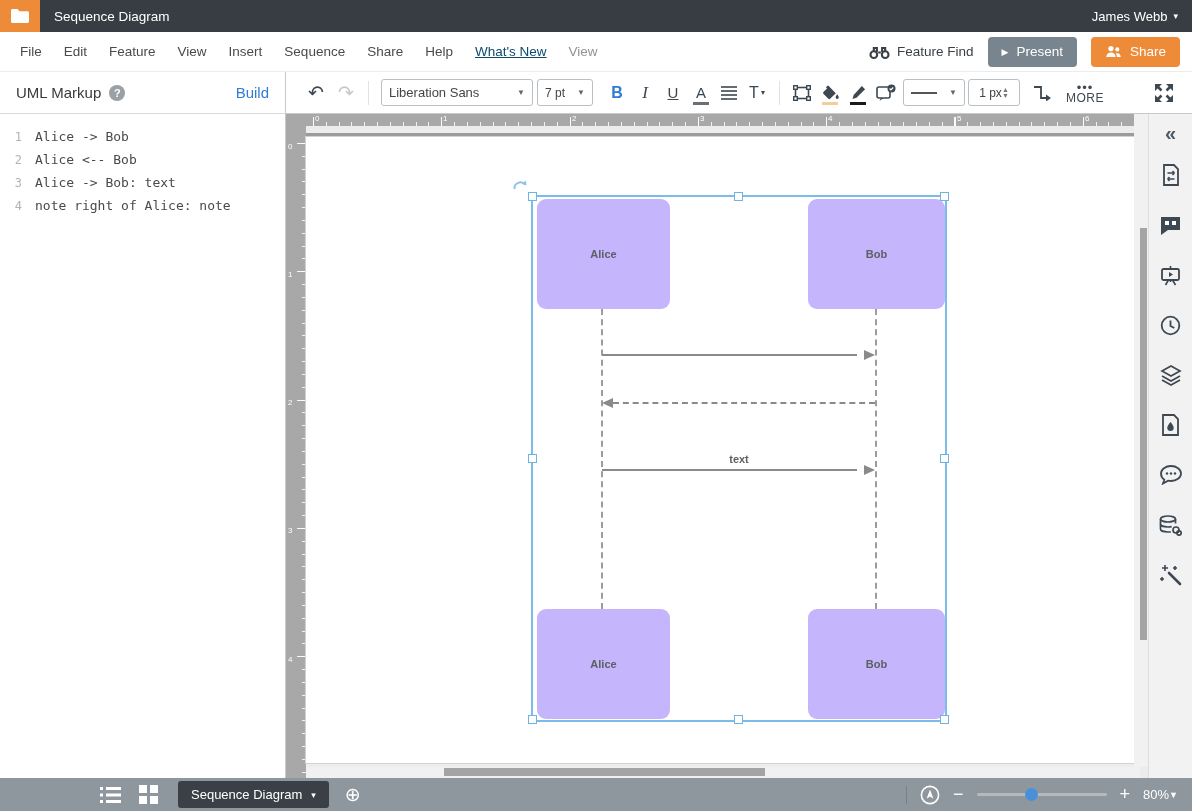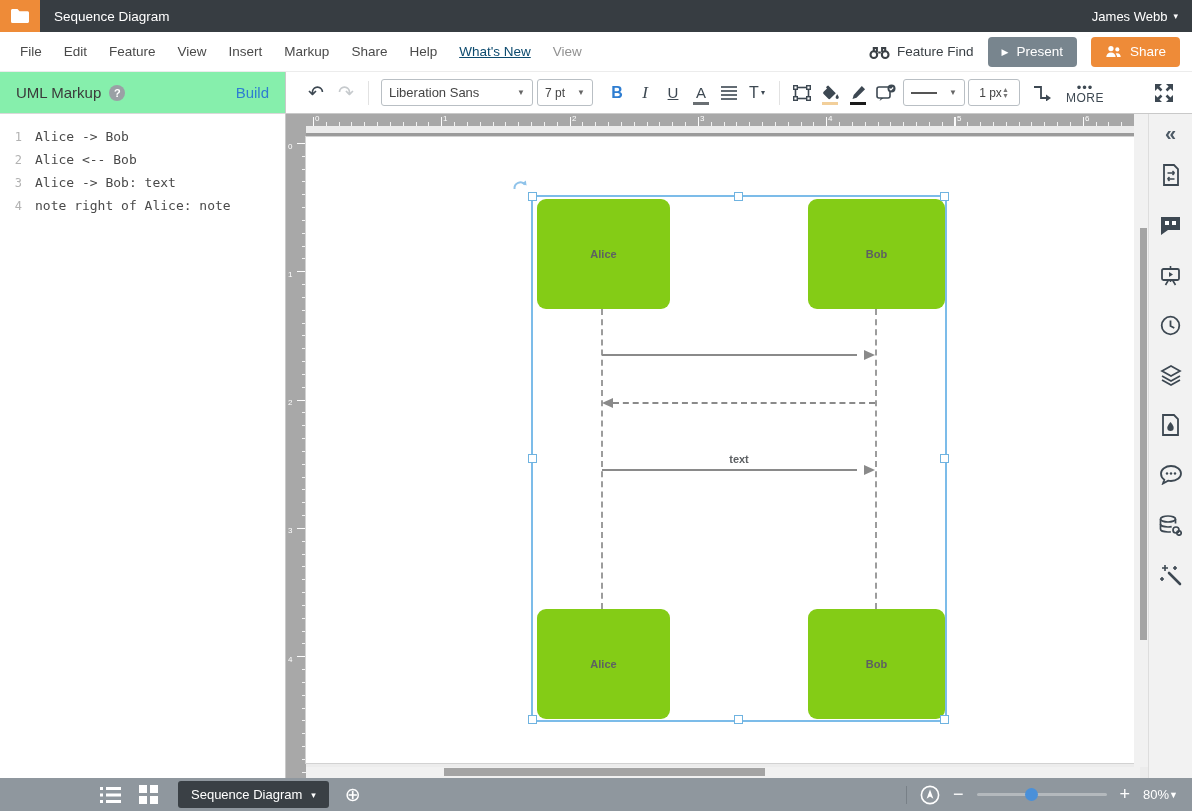--- a/index.html
+++ b/index.html
@@ -20,21 +20,21 @@
   #whats-new { font-size:13.5px; color:#0c4a6e; text-decoration:underline; padding:0 11px; }
   #saved-status { font-size:13.5px; color:#929292; padding:0 11px; }
   #menubar-right { margin-left:auto; display:flex; align-items:center; gap:14px; margin-right:12px; }
   #feature-find { display:flex; align-items:center; gap:7px; font-size:13.5px; color:#3a4045; }
   .tb-btn { height:30px; border-radius:4px; display:flex; align-items:center; gap:8px; padding:0 14px; color:#fff; font-size:13.5px; }
   #present-btn { background:#78858e; }
   #present-btn .play { font-size:9px; }
   #share-btn { background:#ee8b38; }
 
   
-  #panel-header { position:absolute; top:72px; left:0; width:286px; height:42px; background:#86efac; border-bottom:1px solid #d9d9d9; border-right:1px solid #c9c9c9; display:flex; align-items:center; padding:0 16px; }
+  #panel-header { position:absolute; top:72px; left:0; width:286px; height:42px; background:#ffffff; border-bottom:1px solid #d9d9d9; border-right:1px solid #c9c9c9; display:flex; align-items:center; padding:0 16px; }
   #panel-title { font-size:15px; color:#3a3a3a; }
   #panel-help { width:16px; height:16px; border-radius:50%; background:#9aa0a5; color:#fff; font-size:11px; font-weight:bold; display:flex; align-items:center; justify-content:center; margin-left:8px; }
   #build-link { margin-left:auto; color:#2e7dd1; font-size:15px; }
 
   #toolbar { position:absolute; top:72px; left:286px; width:906px; height:42px; background:#fff; border-bottom:1px solid #c9c9c9; display:flex; align-items:center; padding-left:16px; color:#3d4852; }
   .ti { display:flex; align-items:center; justify-content:center; height:30px; min-width:28px; cursor:default; }
   .sep { width:1px; height:24px; background:#e2e2e2; margin:0 8px; }
   #undo-btn { font-size:19px; color:#3d4852; }
   #redo-btn { font-size:19px; color:#c6cacd; margin-left:2px; }
   .select-box { height:27px; border:1px solid #b9bfc4; border-radius:3px; display:flex; align-items:center; font-size:13px; color:#444; background:#fff; }
@@ -82,21 +82,21 @@
     background-size:9px 100%, 4px 100%; background-position:right 17px, right 17px; background-repeat:no-repeat; }
   .ruler-num { position:absolute; color:#fff; font-size:8px; line-height:8px; }
   #page-shadow { position:absolute; left:20px; top:19px; width:828px; height:4px; background:#9b9b9b; }
   #page { position:absolute; left:20px; top:23px; width:828px; height:626px; background:#fff; box-shadow:0 0 0 1px #d2d2d2; }
   #h-scrollbar { position:absolute; left:20px; top:653px; width:834px; height:11px; background:#f1f1f1; }
   #h-scroll-thumb { position:absolute; left:138px; top:1px; width:321px; height:8px; background:#a4a4a4; }
   #v-scroll-track { position:absolute; left:848px; top:0; width:14px; height:653px; background:#f1f1f1; }
   #v-scroll-thumb { position:absolute; left:6px; top:114px; width:7px; height:412px; background:#a4a4a4; }
 
   
-  .actor-box { position:absolute; width:133px; height:110px; background:#84cc16; border-radius:9px; display:flex; align-items:center; justify-content:center; font-size:11px; font-weight:bold; color:#5d6063; }
+  .actor-box { position:absolute; width:133px; height:110px; background:#c4b5fd; border-radius:9px; display:flex; align-items:center; justify-content:center; font-size:11px; font-weight:bold; color:#5d6063; }
   .lifeline { position:absolute; width:0; border-left:2px dashed #9c9c9c; }
   .msg-line { position:absolute; height:0; border-top:2px solid #8a8a8a; }
   .msg-line.dashed { border-top-style:dashed; }
   .arrow-head { position:absolute; width:0; height:0; border-top:5px solid transparent; border-bottom:5px solid transparent; }
   .arrow-head.right { border-left:11px solid #8a8a8a; }
   .arrow-head.left { border-right:11px solid #8a8a8a; }
   .msg-label { position:absolute; font-size:11px; font-weight:bold; color:#5d6063; transform:translateX(-50%); }
   #note-shape { position:absolute; left:341px; top:379px; width:83px; height:70px; background:#f8dcb4; border-radius:7px; display:flex; align-items:center; justify-content:center; font-size:11px; font-weight:bold; color:#5d6063; }
   #note-fold { position:absolute; top:0; right:0; width:15px; height:15px; background:#c9a670; clip-path:polygon(0 0,100% 28%,72% 100%); border-top-right-radius:7px; }
   #selection-box { position:absolute; left:245px; top:81px; width:416px; height:527px; border:2px solid #7cbce9; }
@@ -141,21 +141,21 @@
     <span class="caret">▾</span>
   </div>
 </header>
 
 <nav id="menubar">
   <span class="menu-item">File</span>
   <span class="menu-item">Edit</span>
   <span class="menu-item">Feature</span>
   <span class="menu-item">View</span>
   <span class="menu-item">Insert</span>
-  <span class="menu-item">Markup</span>
+  <span class="menu-item">Sequence</span>
   <span class="menu-item">Share</span>
   <span class="menu-item">Help</span>
   <a id="whats-new">What's New</a>
   <span id="saved-status">View</span>
   <div id="menubar-right">
     <div id="feature-find">
       <svg width="21" height="16" viewBox="0 0 24 18">
           <g fill="none" stroke="#3a4045" stroke-width="2.4">
             <circle cx="5.5" cy="12" r="3.8"></circle>
             <circle cx="18.5" cy="12" r="3.8"></circle>

